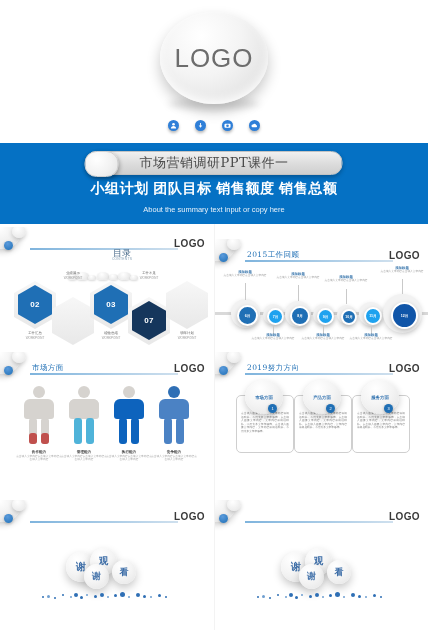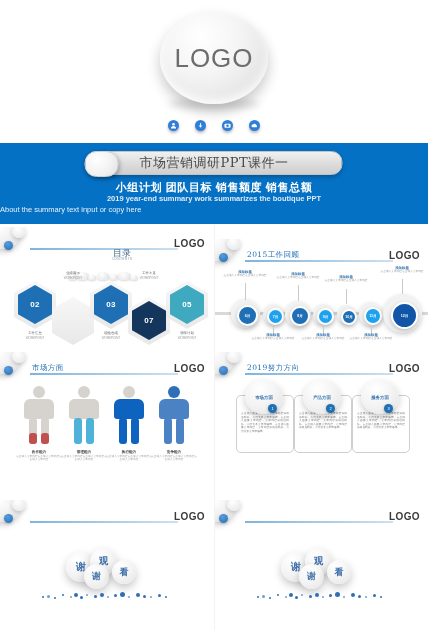--- a/index.html
+++ b/index.html
@@ -31,23 +31,23 @@
     width:255px;height:22px;border-radius:11px;
     background:linear-gradient(180deg,#f0f0f0 0%,#dcdcdc 55%,#cfcfcf 100%);
     border:1px solid #c3c3c3;display:flex;align-items:center;justify-content:center;
     box-shadow:0 2px 4px rgba(0,0,0,.25);}
   .title-pill .tt{font-size:13px;color:#4a4a4a;letter-spacing:.5px;
     font-family:"DejaVu Serif","Liberation Serif",serif;}
   .pill-knob{position:absolute;left:-2px;top:-1px;width:32px;height:24px;border-radius:12px;
     background:radial-gradient(circle at 35% 30%,#ffffff 0%,#f2f2f2 55%,#e2e2e2 100%);
     border:1px solid #cfcfcf;box-shadow:1px 2px 4px rgba(0,0,0,.3);}
   .hero-sub{position:absolute;left:0;top:37px;width:428px;text-align:center;
-    color:#ffffff;font-size:11px;font-weight:bold;letter-spacing:.6px;}
+    color:#ffffff;font-size:14px;font-weight:bold;letter-spacing:.6px;}
   .hero-en1{position:absolute;left:0;top:51px;width:428px;text-align:center;color:#dce9f6;font-size:7.5px;font-weight:bold;}
-  .hero-en2{position:absolute;left:0;top:62px;width:428px;text-align:left;color:#e7f1fa;font-size:7.5px;}
+  .hero-en2{position:absolute;left:0;top:62px;width:428px;text-align:center;color:#e7f1fa;font-size:7.5px;}
   .s-rule{position:absolute;left:30px;top:21px;width:148px;height:2px;
     background:linear-gradient(90deg,#7fb4dd 0%,#cfe0ee 100%);}
   .s-title{position:absolute;left:32px;top:11px;font-size:7.5px;color:#1f6fb5;letter-spacing:.4px;
     font-family:"DejaVu Serif","Liberation Serif",serif;}
   .s-logo{position:absolute;right:8px;top:11px;font-size:10px;color:#3a3a3a;letter-spacing:.4px;font-weight:600;}
   .corner{position:absolute;left:-14px;top:-8px;width:46px;height:42px;}
   .corner .b1{position:absolute;left:0;top:0;width:34px;height:30px;border-radius:50%;
     background:radial-gradient(circle at 40% 30%,#ffffff,#ededed 60%,#dfdfdf 100%);
     box-shadow:0 3px 6px rgba(0,0,0,.20);}
   .corner .b2{position:absolute;left:26px;top:6px;width:14px;height:13px;border-radius:50%;
@@ -155,21 +155,20 @@
             </svg>
           </div>
       </div>
     </div>
     <div class="hero-band">
       <div class="title-pill">
         <div class="pill-knob"></div>
         <div class="tt">市场营销调研PPT课件一</div>
       </div>
       <div class="hero-sub">小组计划  团队目标  销售额度  销售总额</div>
-      <div class="hero-en1">2019 year-end summary work summarizes the boutique PPT</div>
       <div class="hero-en2">About the summary text input or copy here</div>
     </div>
   </div>
 
   <div class="sep-v"></div>
 
   <div class="slide half" id="s2" style="left:0;top:227px;">
     <div class="corner">
         <i class="b1"></i>
         <i class="b2"></i>
@@ -221,23 +220,20 @@
       <div class="hexout" style="left:114px;top:18px;"></div>
       <div class="hex" style="left:118px;top:22px;background:#15365c;">
         <span class="n">07</span>
       </div>
       <div class="hexlbl" style="left:113px;top:-8px;">
         <span class="z">工作不足</span>
         <span class="e">WORKPOINT</span>
       </div>
 
       <div class="hexout" style="left:152px;top:2px;"></div>
-      <div class="hex" style="left:156px;top:6px;background:#3fa9bf;">
-        <span class="n">05</span>
-      </div>
       <div class="hexlbl" style="left:151px;top:52px;">
         <span class="z">明年计划</span>
         <span class="e">WORKPOINT</span>
       </div>
     </div>
   </div>
 
   <div class="slide half" id="s3" style="left:215px;top:239px;">
     <div class="corner">
         <i class="b1"></i>

